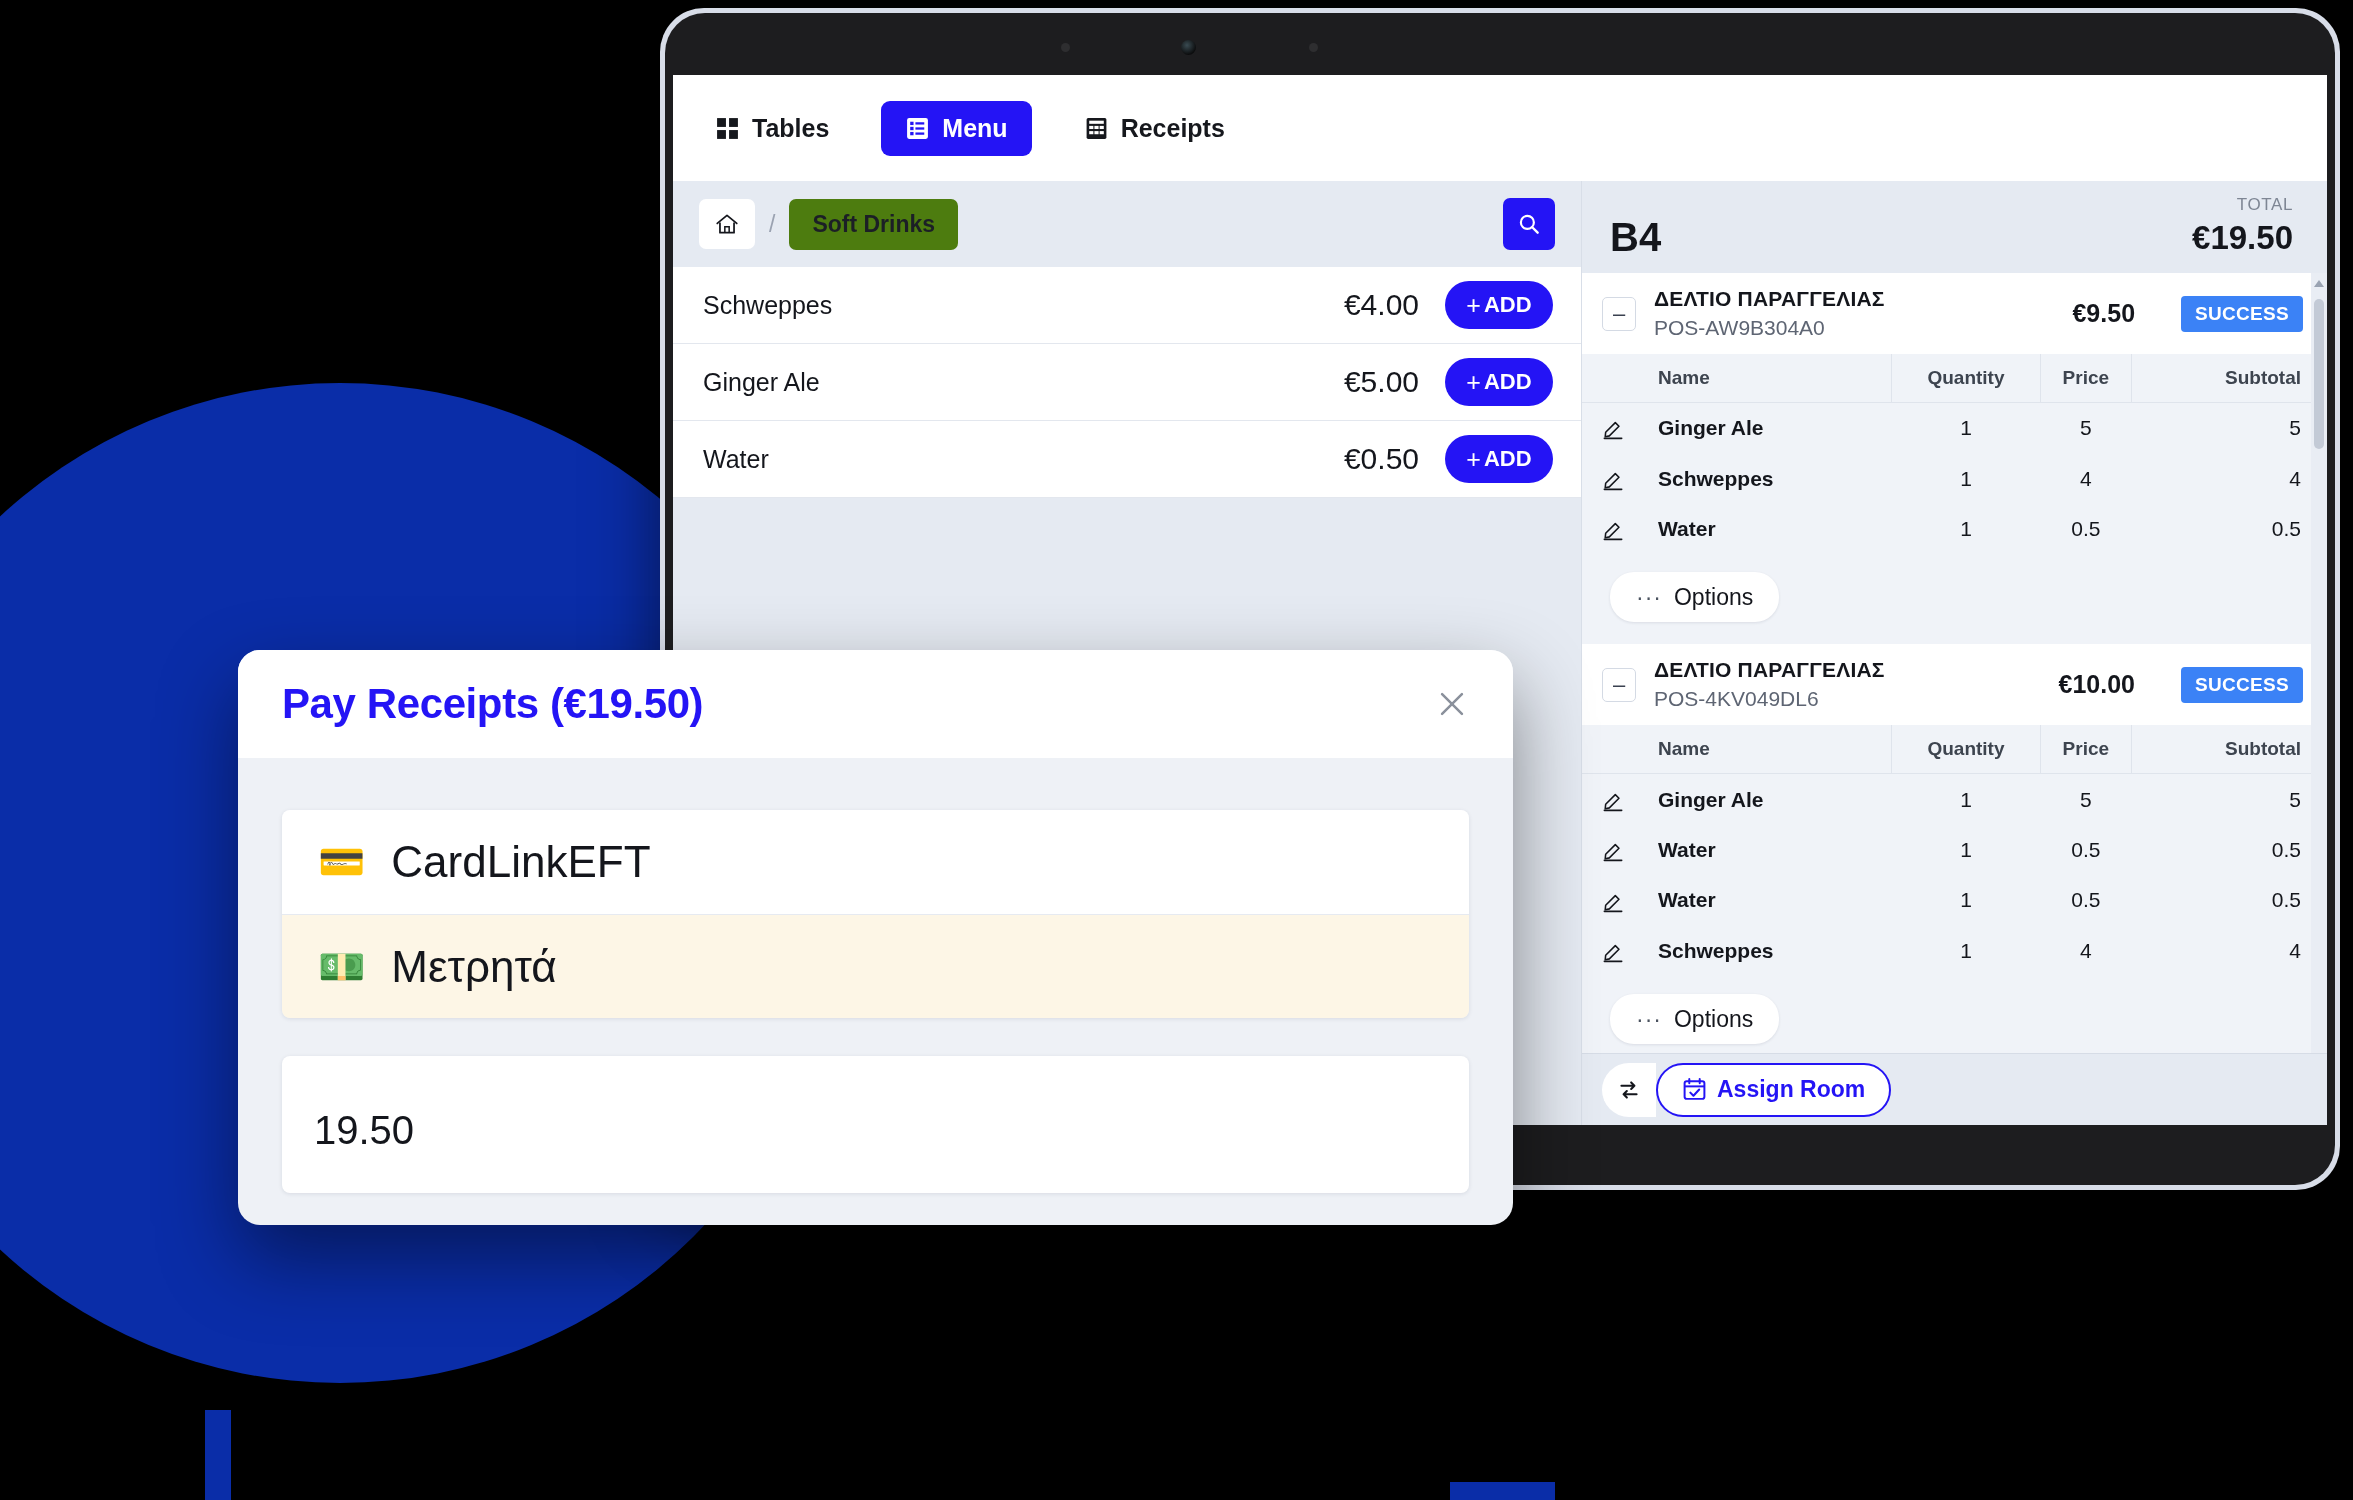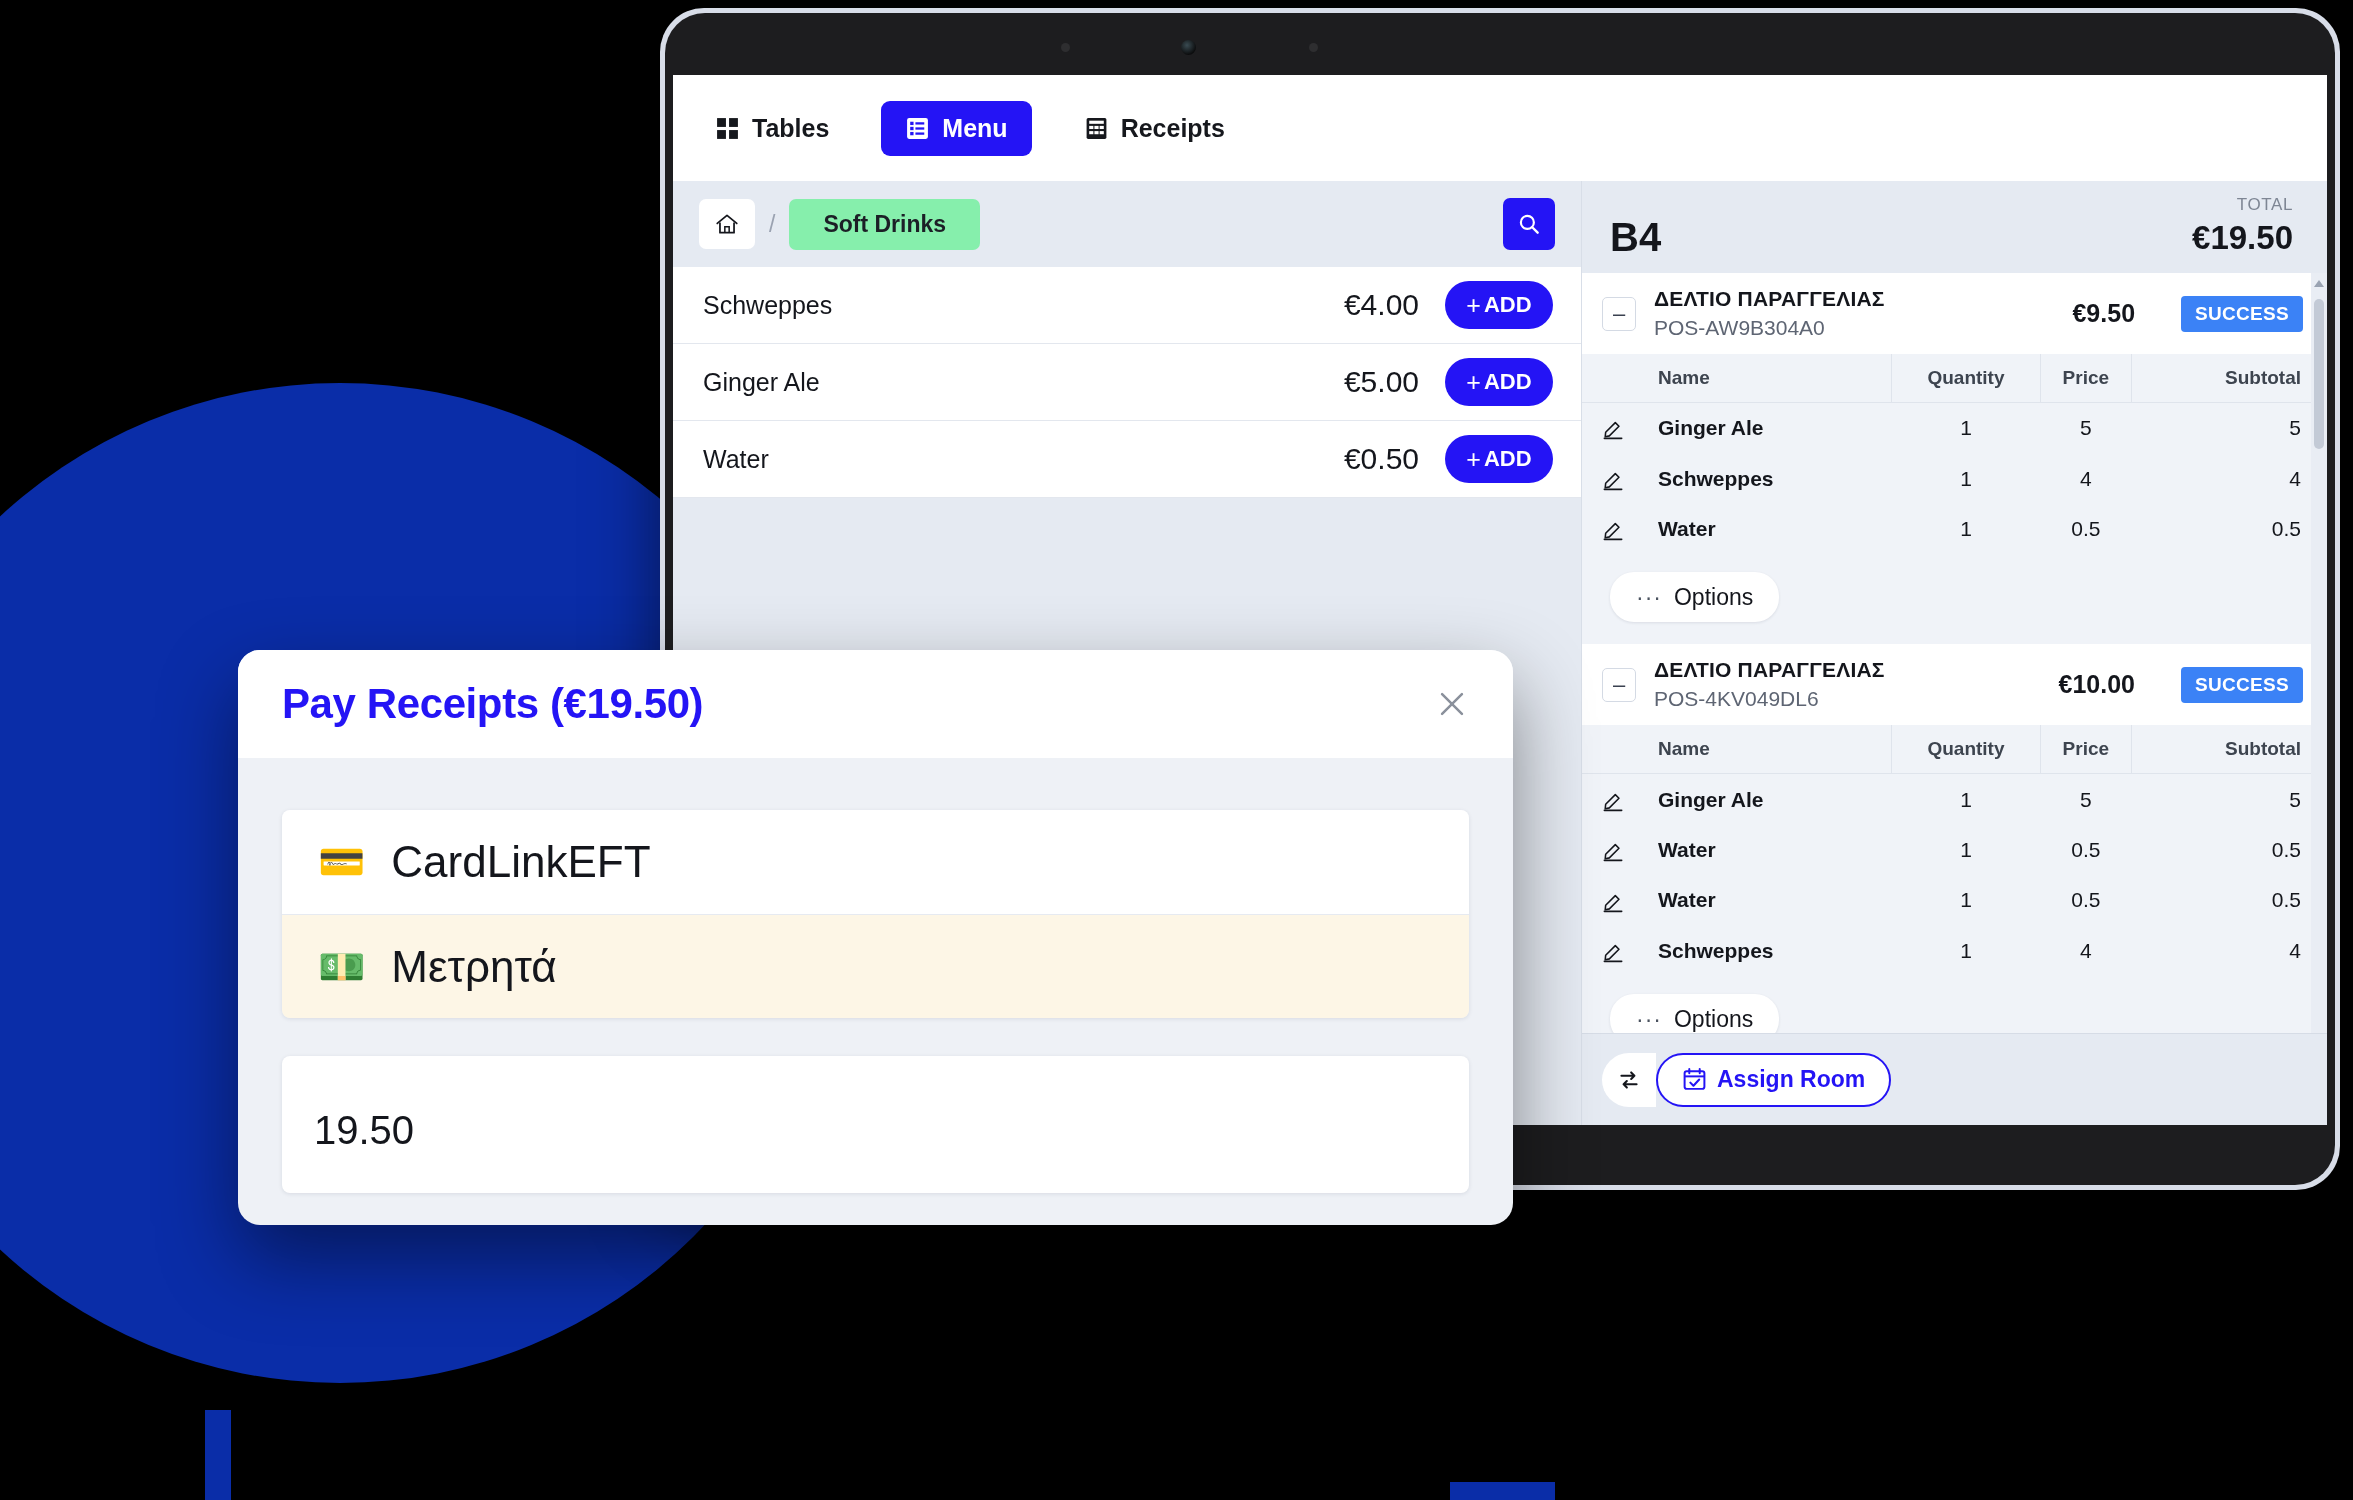--- a/index.html
+++ b/index.html
@@ -136,22 +136,22 @@
     gap: 14px;
   }
   .crumb-home {
     width: 56px; height: 50px;
     background: #fff; border-radius: 7px;
     display: flex; align-items: center; justify-content: center;
     cursor: pointer;
   }
   .crumb-sep { color: #9aa2b1; font-size: 23px; }
   .crumb-chip {
-    background: #86efac; border-radius: 7px;
-    padding: 12px 34px;
+    background: #4d7c0f; border-radius: 7px;
+    padding: 12px 23px;
     font-size: 23px; font-weight: 600; color: #1c1f26;
     cursor: pointer;
   }
   .crumb-spacer { flex: 1 1 auto; }
   .search-btn {
     width: 52px; height: 52px;
     background: #2414f5; border-radius: 7px;
     display: flex; align-items: center; justify-content: center;
     cursor: pointer;
   }
@@ -278,21 +278,21 @@
   }
   .scroll-thumb {
     position: absolute; top: 26px; left: 3px;
     width: 10px; height: 150px; border-radius: 5px; background: #c3cad6;
   }
 
   .order-foot {
     flex: 0 0 auto;
     background: #e5eaf2;
     border-top: 1px solid #d6dce6;
-    height: 92px;
+    height: 72px;
     display: flex; align-items: center;
     padding: 0 20px 0 20px;
     gap: 0;
   }
   .swap-btn {
     width: 54px; height: 54px;
     background: #fff; border: none;
     border-radius: 27px 0 0 27px;
     display: flex; align-items: center; justify-content: center;
     cursor: pointer;

